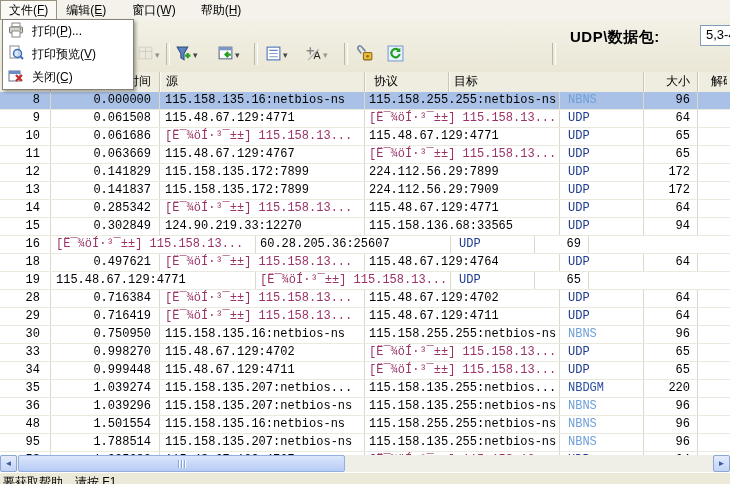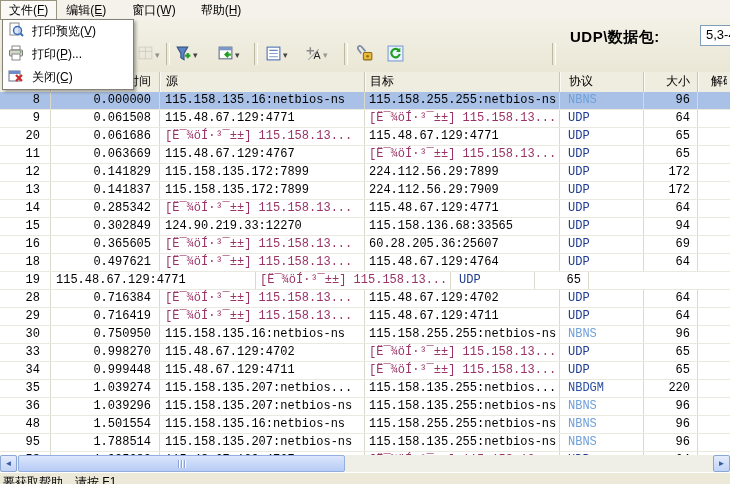--- a/index.html
+++ b/index.html
@@ -134,22 +134,22 @@
     </div>
     <div class="tsep" style="left:552px"></div>
   </div>
   <div class="filter-label">UDP\数据包:</div>
   <div class="filter-box">5,3-4</div>
 
   <div class="thead">
     <div class="th c-num"></div>
     <div class="th c-time">时间</div>
     <div class="th c-src">源</div>
+    <div class="th c-pro">协议</div>
     <div class="th c-dst">目标</div>
-    <div class="th c-pro">协议</div>
     <div class="th c-size" style="text-align:right;padding-right:7px;">大小</div>
     <div class="th c-dec" style="padding-left:12px;border-right:none;">解码</div>
   </div>
 
   <div class="tbody">
       <div class="row selected">
       <div class="cell c-num">8</div>
       <div class="cell c-time">0.000000</div>
       <div class="cell c-src">115.158.135.16:netbios-ns</div>
       <div class="cell c-dst">115.158.255.255:netbios-ns</div>
@@ -160,21 +160,21 @@
       <div class="row">
       <div class="cell c-num">9</div>
       <div class="cell c-time">0.061508</div>
       <div class="cell c-src">115.48.67.129:4771</div>
       <div class="cell c-dst moji">[Ë¯¾öÍ·³¯±±] 115.158.13...</div>
       <div class="cell c-pro" style="color: rgb(30, 58, 143);">UDP</div>
       <div class="cell c-size">64</div>
       <div class="cell c-dec" style="border-right:none;"></div>
     </div>
       <div class="row">
-      <div class="cell c-num">20</div>
+      <div class="cell c-num">10</div>
       <div class="cell c-time">0.061686</div>
       <div class="cell c-src moji">[Ë¯¾öÍ·³¯±±] 115.158.13...</div>
       <div class="cell c-dst">115.48.67.129:4771</div>
       <div class="cell c-pro" style="color: rgb(30, 58, 143);">UDP</div>
       <div class="cell c-size">65</div>
       <div class="cell c-dec" style="border-right:none;"></div>
     </div>
       <div class="row">
       <div class="cell c-num">11</div>
       <div class="cell c-time">0.063669</div>
@@ -215,21 +215,20 @@
       <div class="cell c-num">15</div>
       <div class="cell c-time">0.302849</div>
       <div class="cell c-src">124.90.219.33:12270</div>
       <div class="cell c-dst">115.158.136.68:33565</div>
       <div class="cell c-pro" style="color: rgb(30, 58, 143);">UDP</div>
       <div class="cell c-size">94</div>
       <div class="cell c-dec" style="border-right:none;"></div>
     </div>
       <div class="row">
       <div class="cell c-num">16</div>
-      <div class="cell c-time">0.365605</div>
       <div class="cell c-src moji">[Ë¯¾öÍ·³¯±±] 115.158.13...</div>
       <div class="cell c-dst">60.28.205.36:25607</div>
       <div class="cell c-pro" style="color: rgb(30, 58, 143);">UDP</div>
       <div class="cell c-size">69</div>
       <div class="cell c-dec" style="border-right:none;"></div>
     </div>
       <div class="row">
       <div class="cell c-num">18</div>
       <div class="cell c-time">0.497621</div>
       <div class="cell c-src moji">[Ë¯¾öÍ·³¯±±] 115.158.13...</div>
@@ -334,37 +333,37 @@
       <div class="cell c-dst moji">[Ë¯¾öÍ·³¯±±] 115.158.13...</div>
       <div class="cell c-pro" style="color: rgb(30, 58, 143);">UDP</div>
       <div class="cell c-size">64</div>
       <div class="cell c-dec" style="border-right:none;"></div>
     </div>
     </div>
 
   <div class="dropdown">
     <div class="menu-item">
       <span><svg viewBox="0 0 16 16">
-            <rect x="2" y="1" width="9" height="12" fill="#fff" stroke="#888"></rect>
-            <circle cx="9.5" cy="8.5" r="4" fill="rgba(190,215,245,.6)" stroke="#3A6AB8" stroke-width="1.5"></circle>
-            <line x1="12.5" y1="11.5" x2="15" y2="14" stroke="#3A6AB8" stroke-width="2"></line>
-          </svg></span>
-      <span>打印预览(V̲)</span>
-    </div>
-    <div class="menu-item">
-      <span><svg viewBox="0 0 16 16">
             <rect x="4" y="1" width="8" height="4" fill="#fff" stroke="#888"></rect>
             <rect x="1.5" y="5" width="13" height="6" rx="1" fill="#D6D6CC" stroke="#777"></rect>
             <rect x="4" y="9" width="8" height="6" fill="#fff" stroke="#888"></rect>
             <circle cx="12.5" cy="7" r=".8" fill="#3A8A3A"></circle>
           </svg></span>
       <span>打印(P̲)...</span>
     </div>
     <div class="menu-item">
       <span><svg viewBox="0 0 16 16">
+            <rect x="2" y="1" width="9" height="12" fill="#fff" stroke="#888"></rect>
+            <circle cx="9.5" cy="8.5" r="4" fill="rgba(190,215,245,.6)" stroke="#3A6AB8" stroke-width="1.5"></circle>
+            <line x1="12.5" y1="11.5" x2="15" y2="14" stroke="#3A6AB8" stroke-width="2"></line>
+          </svg></span>
+      <span>打印预览(V̲)</span>
+    </div>
+    <div class="menu-item">
+      <span><svg viewBox="0 0 16 16">
             <rect x="1" y="3" width="11" height="10" fill="#fff" stroke="#66708A"></rect>
             <rect x="1" y="3" width="11" height="3" fill="#6A8CC8"></rect>
             <path d="M8 7 L14 13 M14 7 L8 13" stroke="#C92A2A" stroke-width="2.2"></path>
           </svg></span>
       <span>关闭(C̲)</span>
     </div>
   </div>
 
   <div class="hscroll">
     <div class="sbtn" style="left:0">◄</div>

